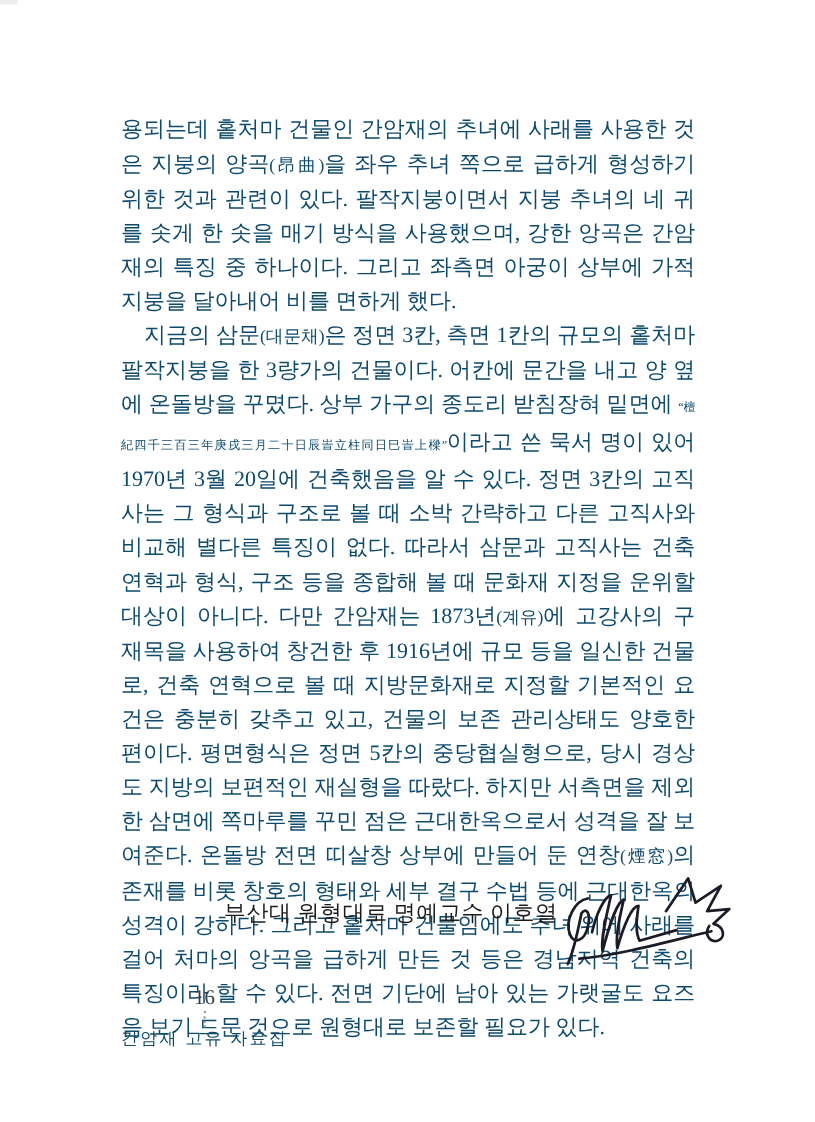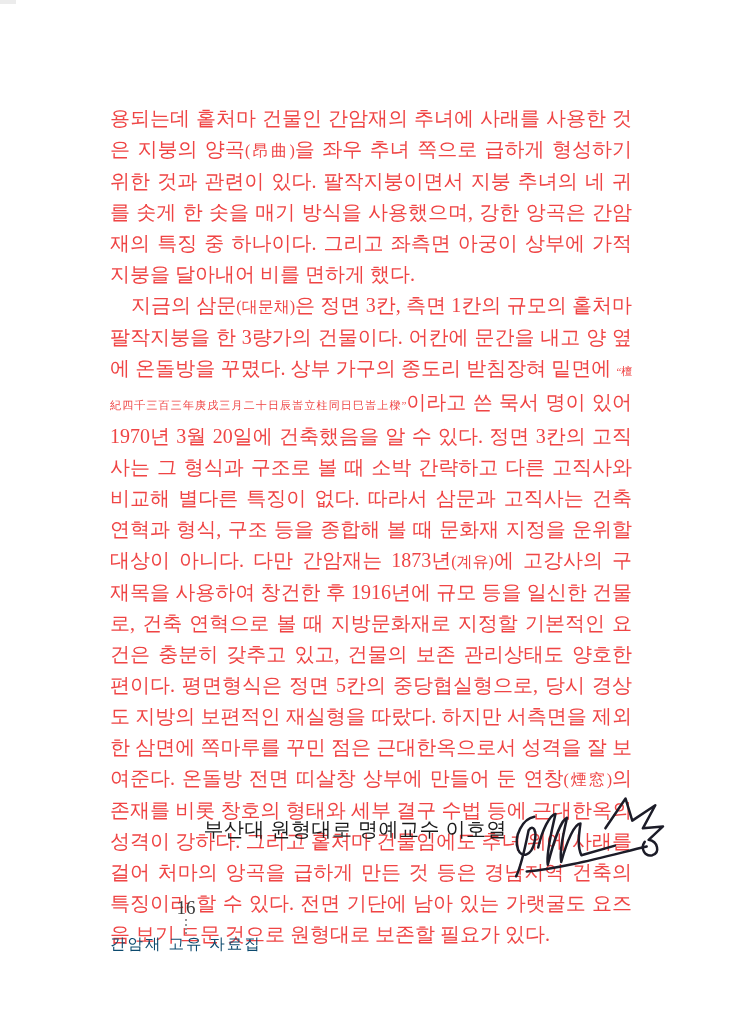--- a/index.html
+++ b/index.html
@@ -27,21 +27,21 @@
     background: #ececec;
   }
   .text-block {
     position: absolute;
     left: 110px; top: 103px;
     width: 522px;
     font-size: 20px;
     line-height: 31px;
     text-align: justify;
     text-justify: inter-word;
-    color: #ef4444;
+    color: #0c4a6e;
   }
   .text-block p { margin: 0; }
   .text-block p.indent { text-indent: 21px; }
   .seg-small { font-size: 16px; }
   .seg-hanja { font-size: 11px; letter-spacing: -0.3px; }
   .signature-row {
     position: absolute;
     top: 788px;
     right: 66px;
     display: flex;

